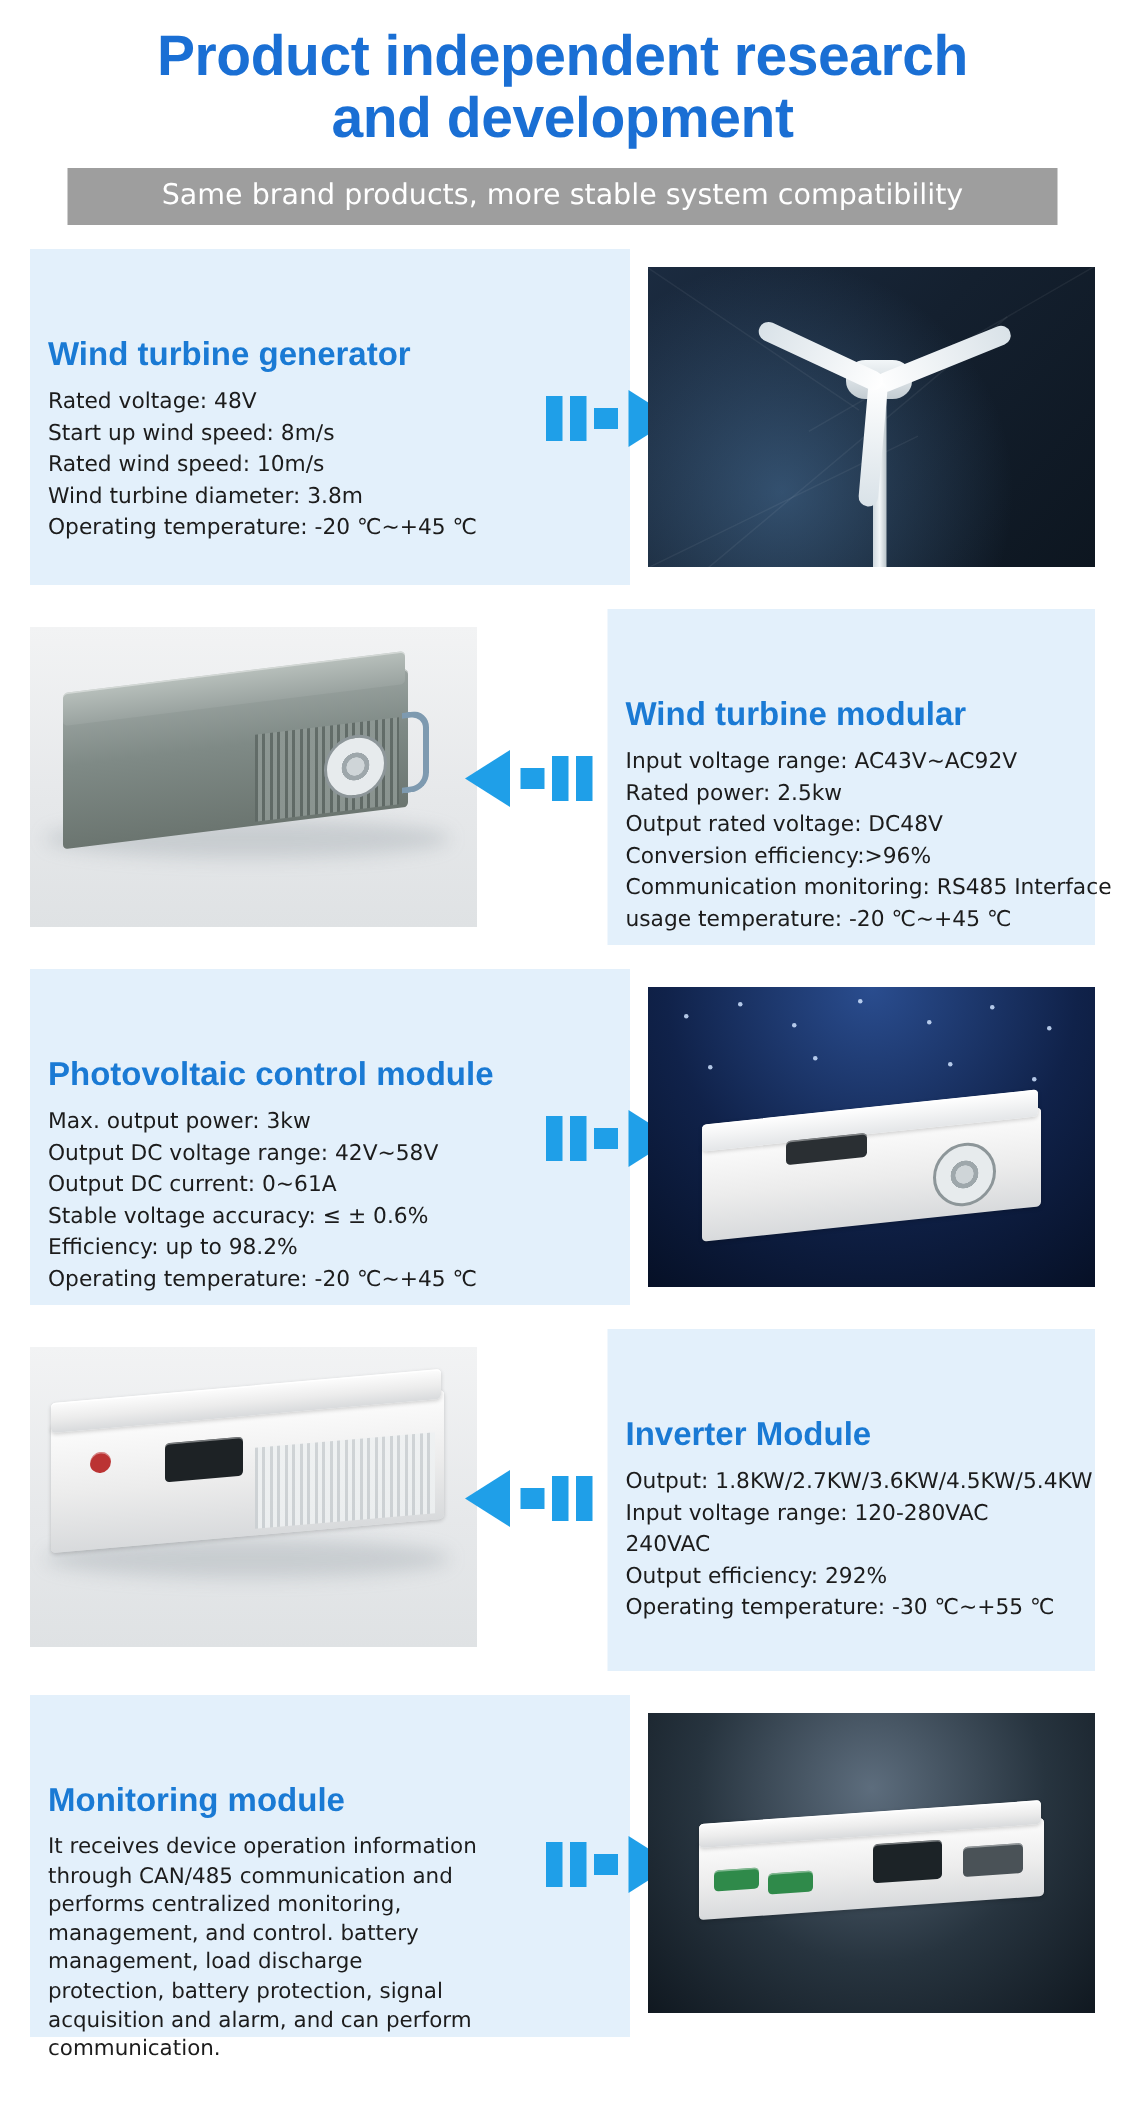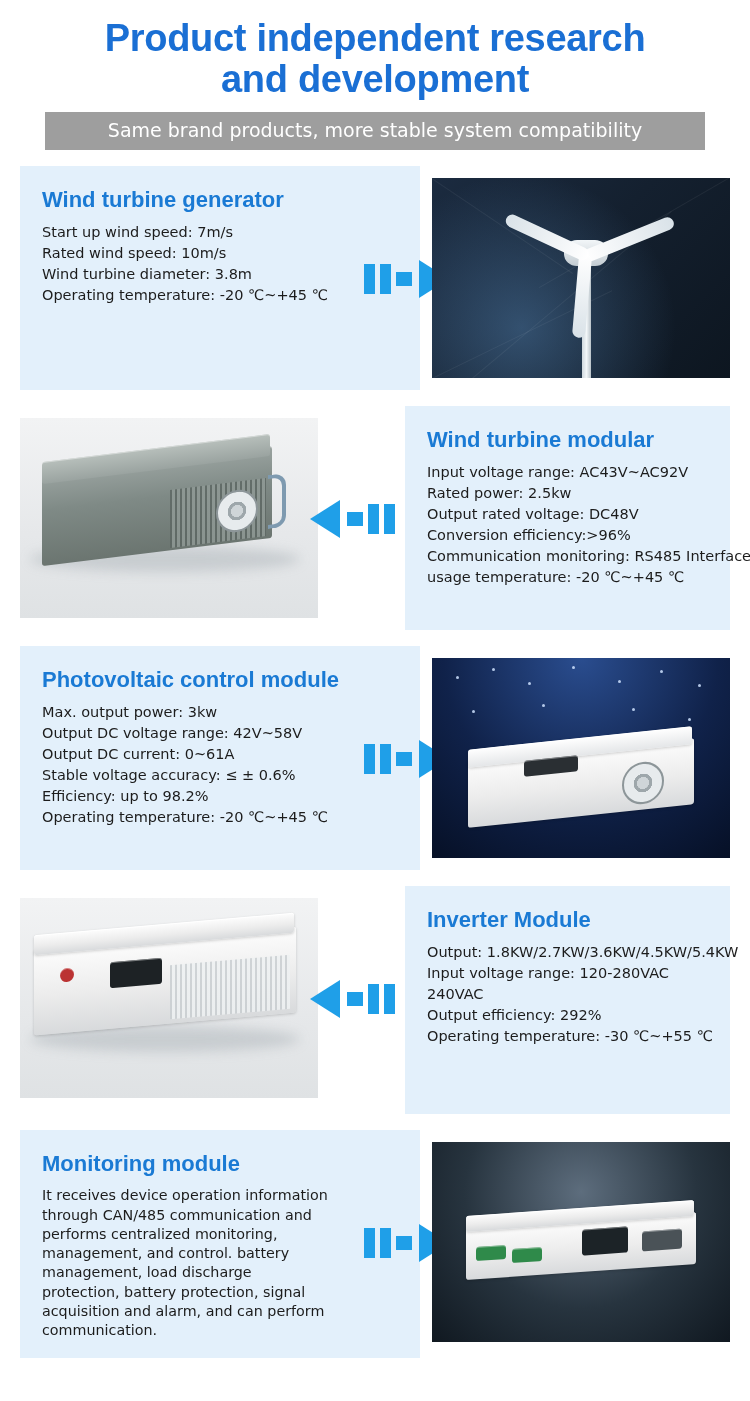--- a/index.html
+++ b/index.html
@@ -51,21 +51,21 @@
   .panel.left  { left: 0;  width: 400px; }
   .panel.right { right: 0; width: 325px; }
 
   .panel h2 {
     font-size: 22px;
     font-weight: bold;
     color: #1a7ad4;
     margin-bottom: 10px;
     line-height: 1.1;
   }
-  .panel .inner { padding: 22px 18px 14px 22px; }
+  .panel .inner { padding: 22px 18px 14px 12px; margin-top: 36px; }
   .panel ul { list-style: none; }
   .panel li {
     font-size: 14.5px;
     line-height: 1.45;
     color: #1c1c1c;
     font-family: "DejaVu Sans", sans-serif;
     white-space: nowrap;
   }
   .panel p.body {
     font-size: 14.3px;
@@ -208,21 +208,22 @@
   <div class="subtitle-bar">Same brand products, more stable system compatibility</div>
 </div>
 
 <div class="spacer"></div>
 
 <div class="row">
   <div class="panel left">
     <div class="inner">
       <h2>Wind turbine generator</h2>
       <ul>
-        <li>Start up wind speed: 7m/s</li>
+        <li>Rated voltage: 48V</li>
+        <li>Start up wind speed: 8m/s</li>
         <li>Rated wind speed: 10m/s</li>
         <li>Wind turbine diameter: 3.8m</li>
         <li>Operating temperature: -20 ℃~+45 ℃</li>
       </ul>
     </div>
   </div>
 
   <div class="arrow to-right">
     <div class="bar"></div>
     <div class="bar"></div>

